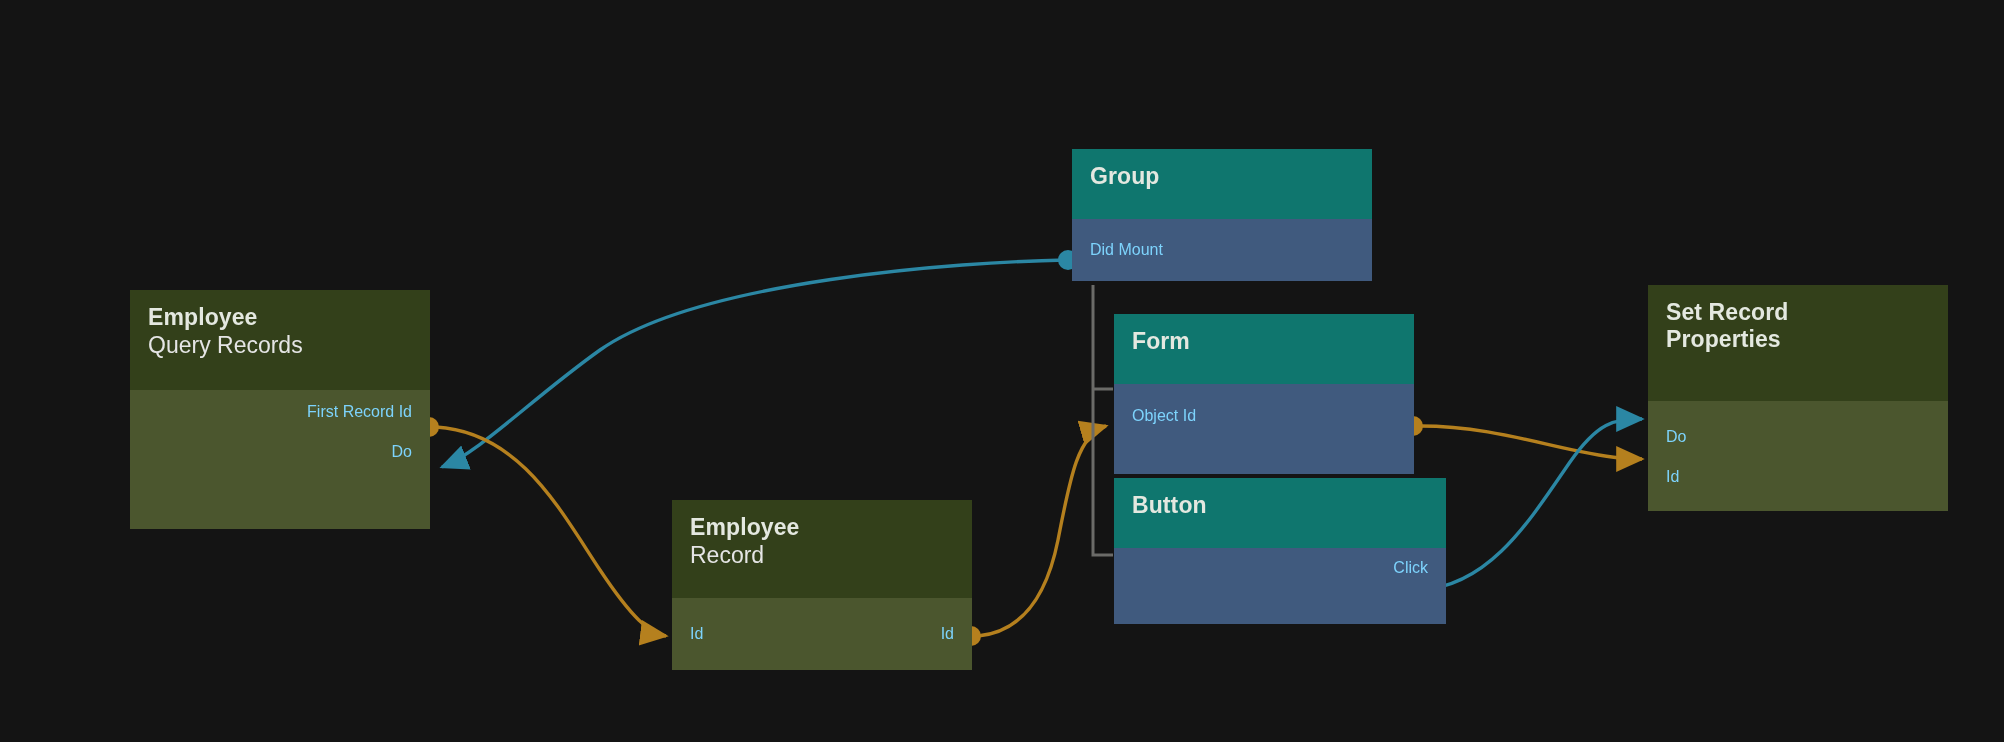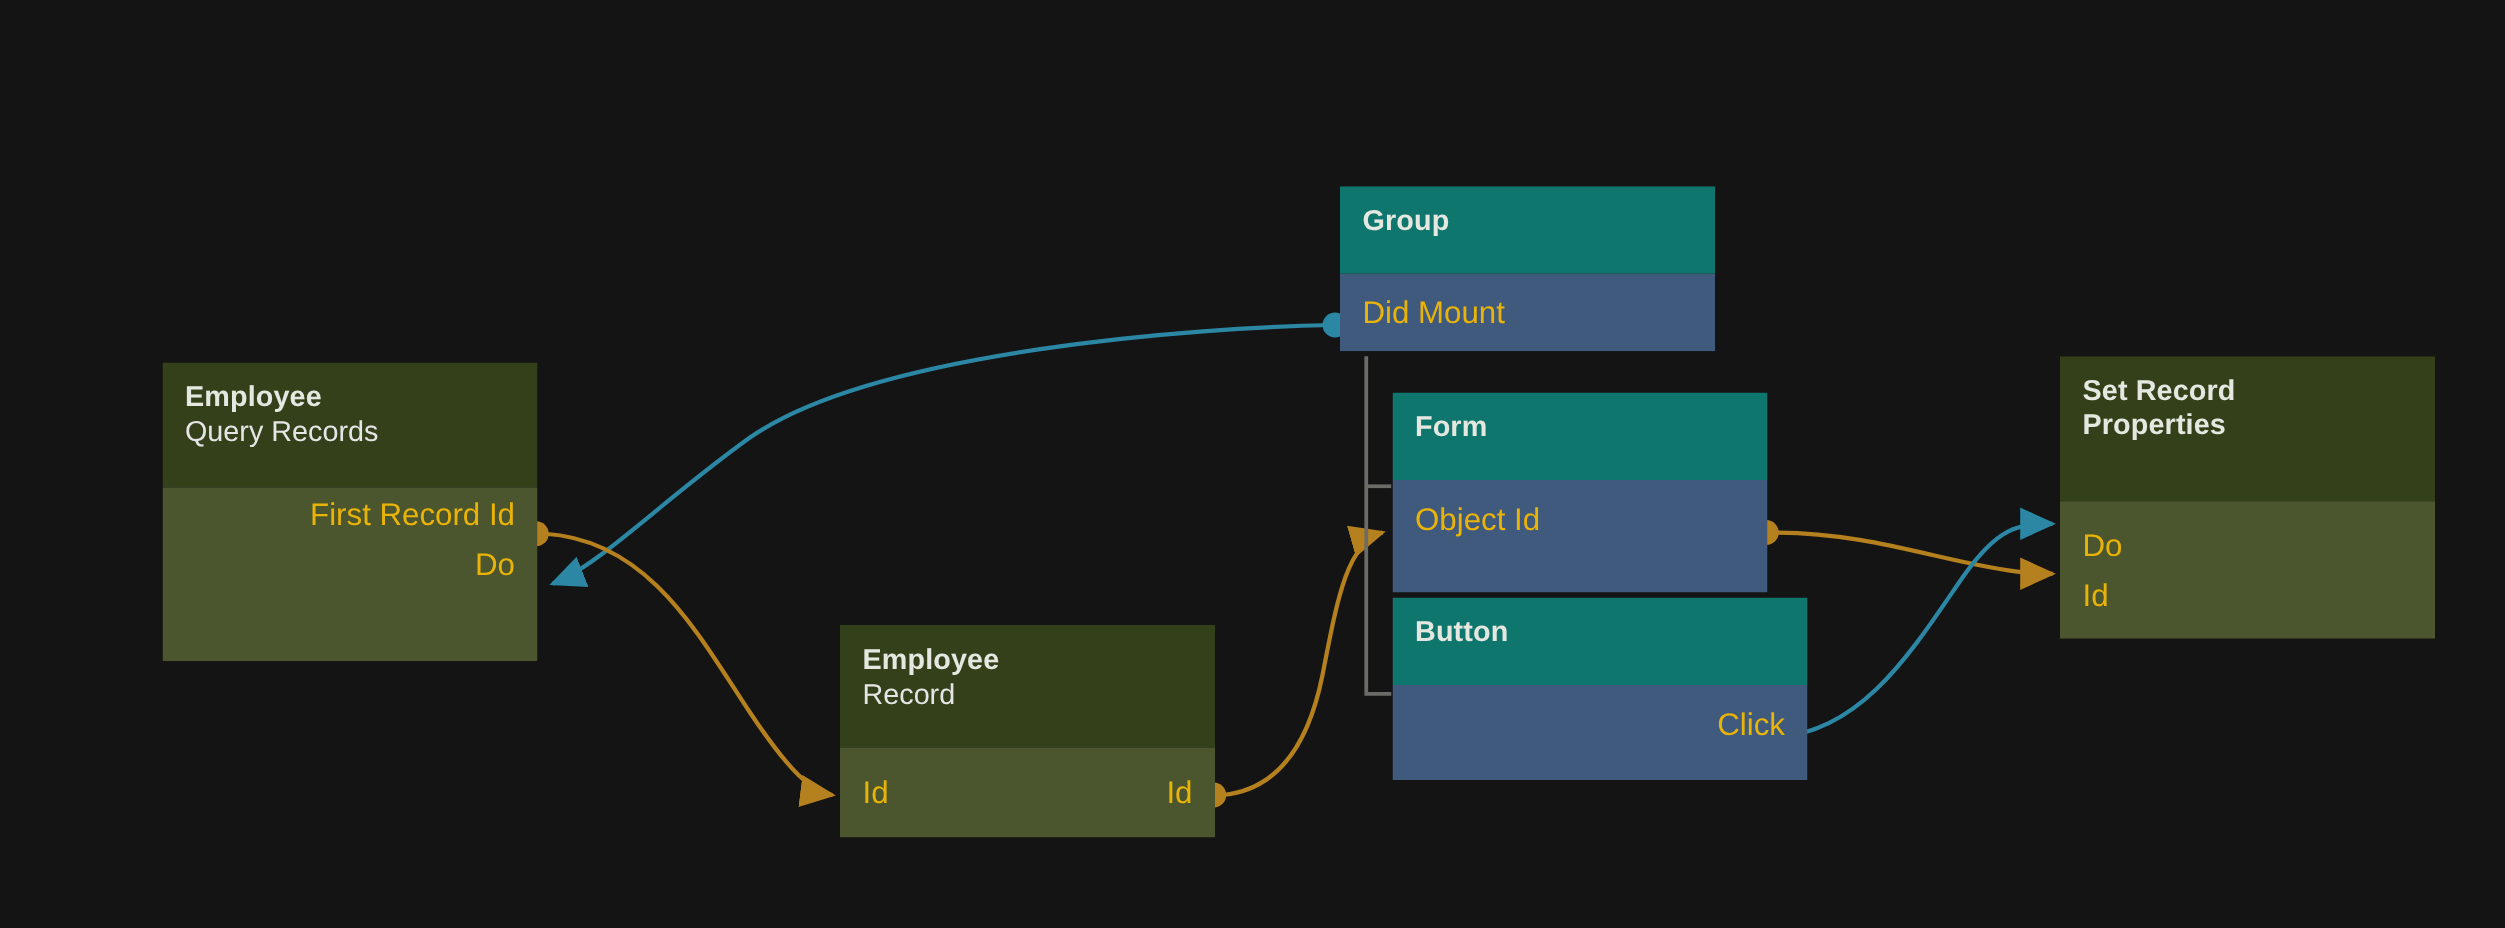--- a/index.html
+++ b/index.html
@@ -51,22 +51,22 @@
   }
   .port-row {
     position: relative;
     height: 40px;
     display: flex;
     align-items: center;
     box-sizing: border-box;
     padding: 0 18px;
   }
   .port-label {
-    font-size: 25px;
-    color: #eab308;
+    font-size: 16px;
+    color: #7dd3fc;
     white-space: nowrap;
     line-height: 1;
   }
   .port-label.left { margin-right: auto; }
   .port-label.right { margin-left: auto; }
 
   
   .node.green .node-header { background: #33401a; }
   .node.green .node-body   { background: #4b562e; }
   
@@ -157,21 +157,21 @@
       <div class="port-row">
         <span class="port-label left">Object Id</span>
       </div>
     </div>
   </div>
 
   <div class="node blue" style="left:1114px; top:478px; width:332px;">
     <div class="node-header" style="height:70px;">
       <div class="node-title">Button</div>
     </div>
-    <div class="node-body" style="height:76px; padding-top:12px;">
+    <div class="node-body" style="height:76px; ">
       <div class="port-row">
         <span class="port-label right">Click</span>
       </div>
     </div>
   </div>
 
   <div class="node green" style="left:1648px; top:285px; width:300px;">
     <div class="node-header" style="height:116px;">
       <div class="node-title">Set Record</div>
       <div class="node-title">Properties</div>

